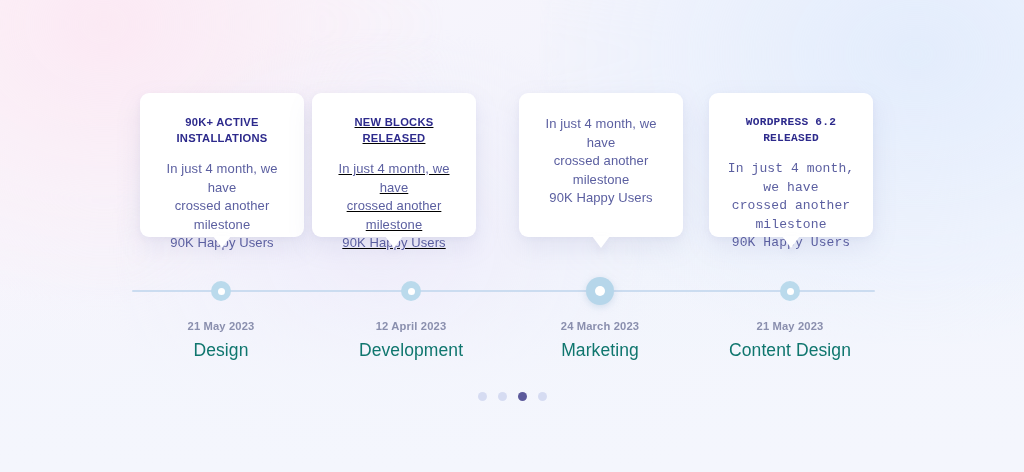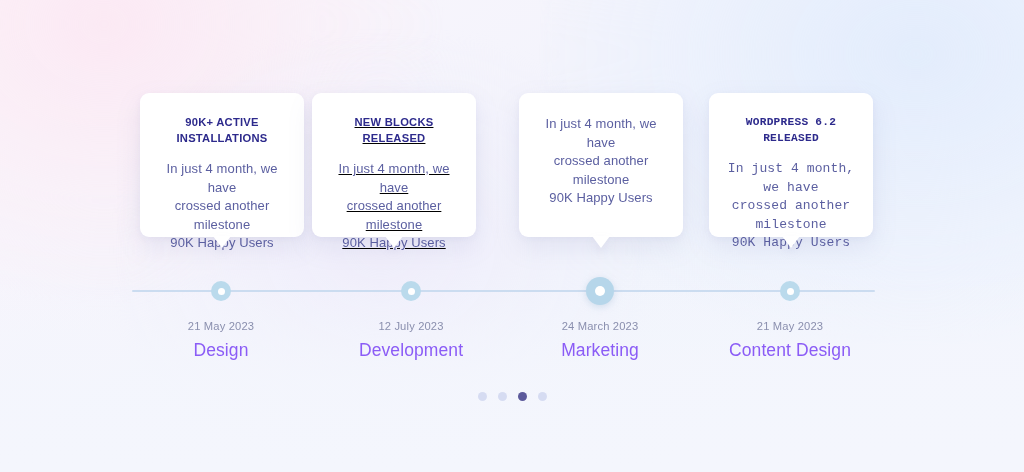--- a/index.html
+++ b/index.html
@@ -185,29 +185,30 @@
 
   .node-date {
     position: absolute;
     left: -80px;
     top: 39px;
     width: 160px;
     text-align: center;
     font-size: 11.2px;
     color: #8a8fae;
     letter-spacing: 0.15px;
+    font-weight: bold;
   }
   .node-label {
     position: absolute;
     left: -100px;
     top: 59px;
     width: 200px;
     text-align: center;
     font-size: 17.5px;
-    color: #8b5cf6;
+    color: #0f766e;
     letter-spacing: 0.1px;
   }
 
   
   .pagination {
     position: absolute;
     left: 0;
     top: 392px;
     width: 1024px;
     display: flex;
@@ -288,21 +289,21 @@
   <div class="timeline-line"></div>
 
   <div class="node n0">
     <div class="dot"></div>
     <div class="node-date">21 May 2023</div>
     <div class="node-label">Design</div>
   </div>
 
   <div class="node n1">
     <div class="dot"></div>
-    <div class="node-date">12 July 2023</div>
+    <div class="node-date">12 April 2023</div>
     <div class="node-label">Development</div>
   </div>
 
   <div class="node n2 active">
     <div class="dot"></div>
     <div class="node-date">24 March 2023</div>
     <div class="node-label">Marketing</div>
   </div>
 
   <div class="node n3">

